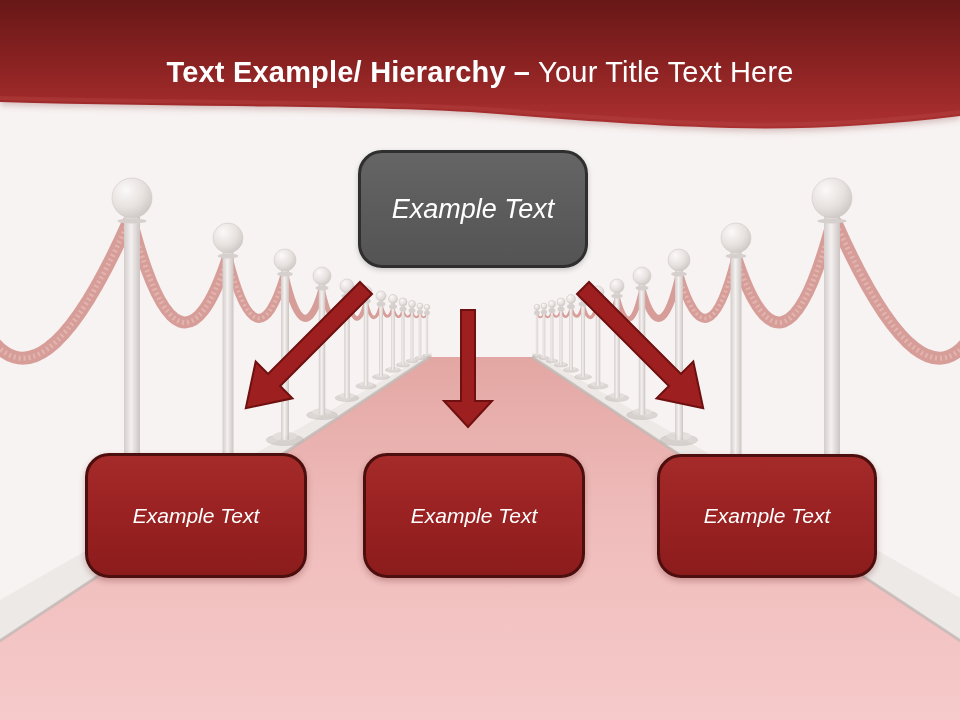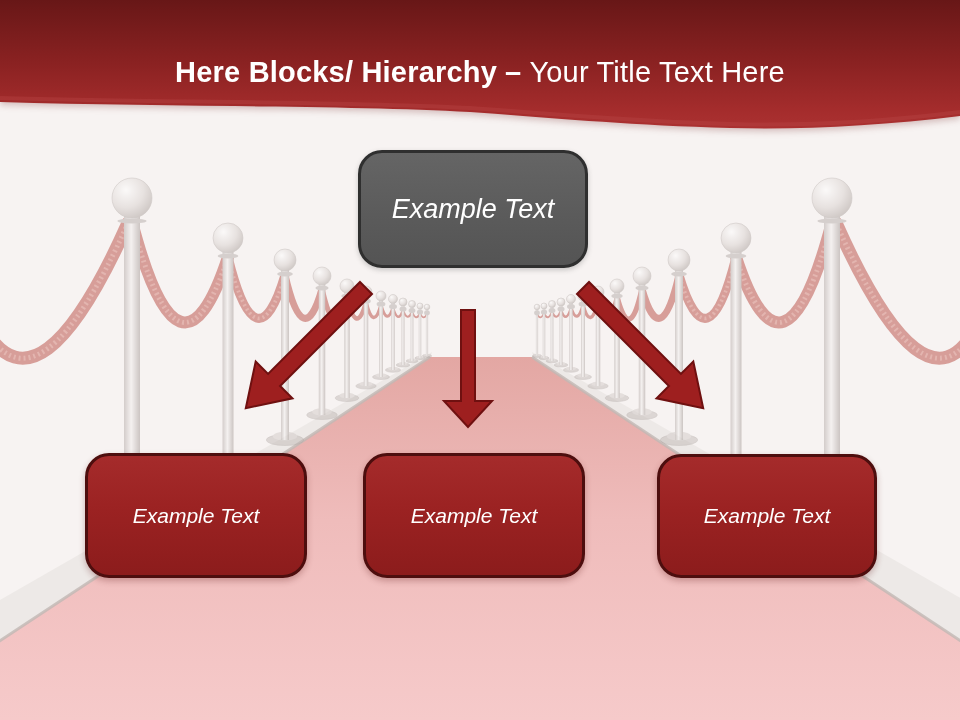--- a/index.html
+++ b/index.html
@@ -237,21 +237,21 @@
       <stop offset="0.5" stop-color="#8b2222"></stop>
       <stop offset="0.85" stop-color="#a42c2c"></stop>
       <stop offset="1" stop-color="#ab3131"></stop>
     </linearGradient>
   </defs>
   <path d="M0,0 H960 V116 C880,126 800,130 730,128 C620,125 545,117 470,112 C350,105 170,107 0,102 Z" fill="url(#headG)"></path>
   <path d="M960,112 C880,122 800,126 730,124 C620,121 545,113 470,108 C350,101 170,103 0,98" fill="none" stroke="#b94848" stroke-width="4" opacity="0.35"></path>
 </svg>
 
 <div class="slide-title">
-  <span class="t-bold">Here Blocks/ Hierarchy</span><span class="t-dash">–</span><span class="t-reg">Your Title Text Here</span>
+  <span class="t-bold">Text Example/ Hierarchy</span><span class="t-dash">–</span><span class="t-reg">Your Title Text Here</span>
 </div>
 
 <div class="hbox root-box">
   <span>Example Text</span>
 </div>
 <div class="hbox child-box child-1">
   <span>Example Text</span>
 </div>
 <div class="hbox child-box child-2">
   <span>Example Text</span>

